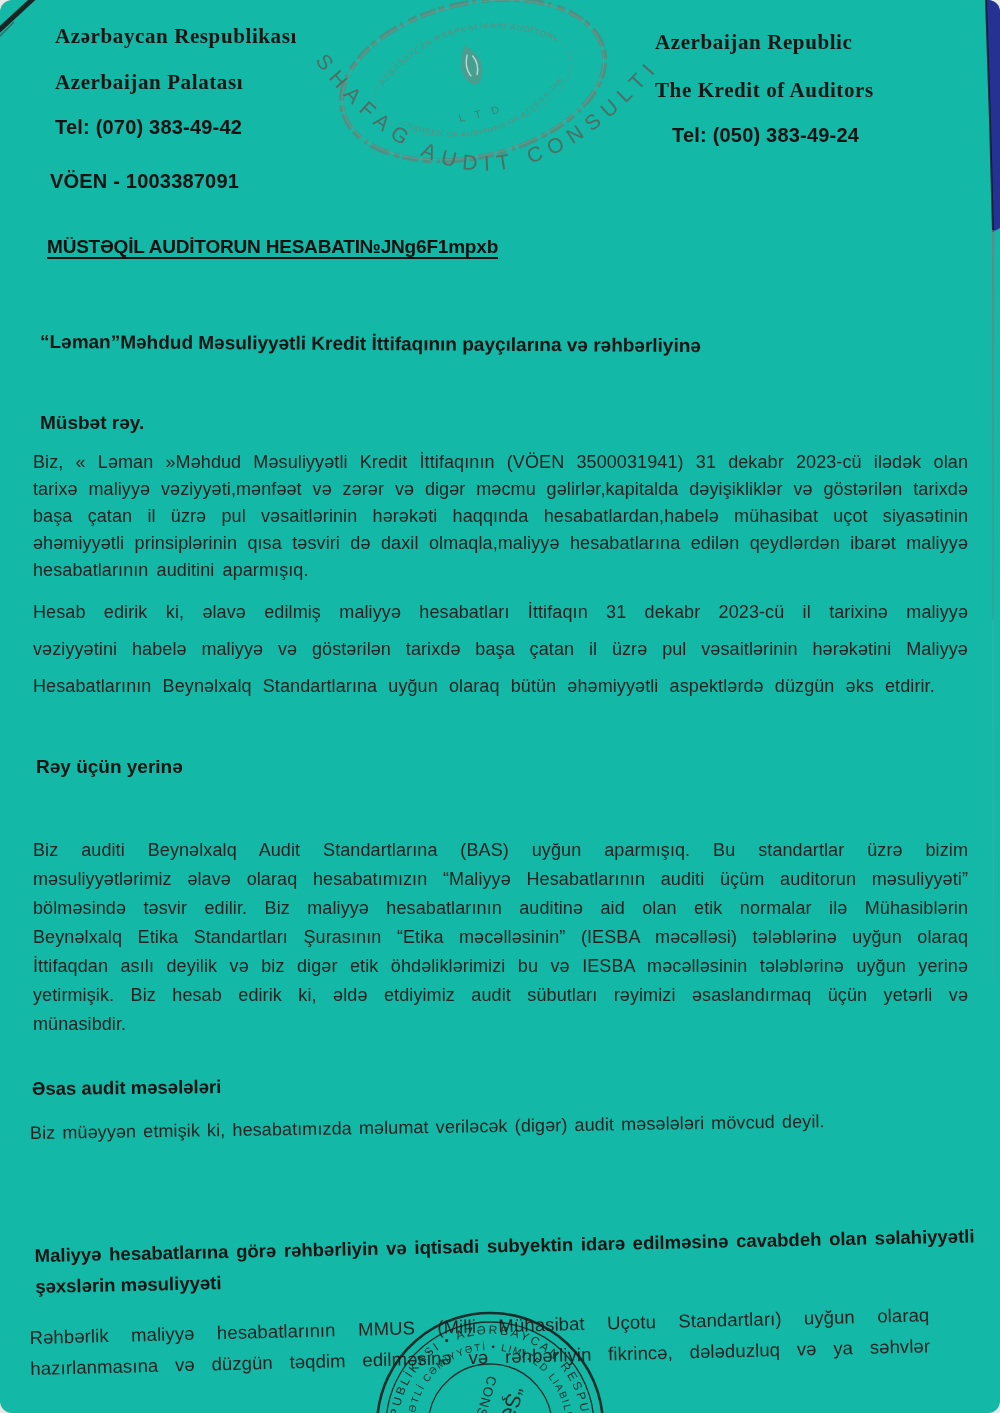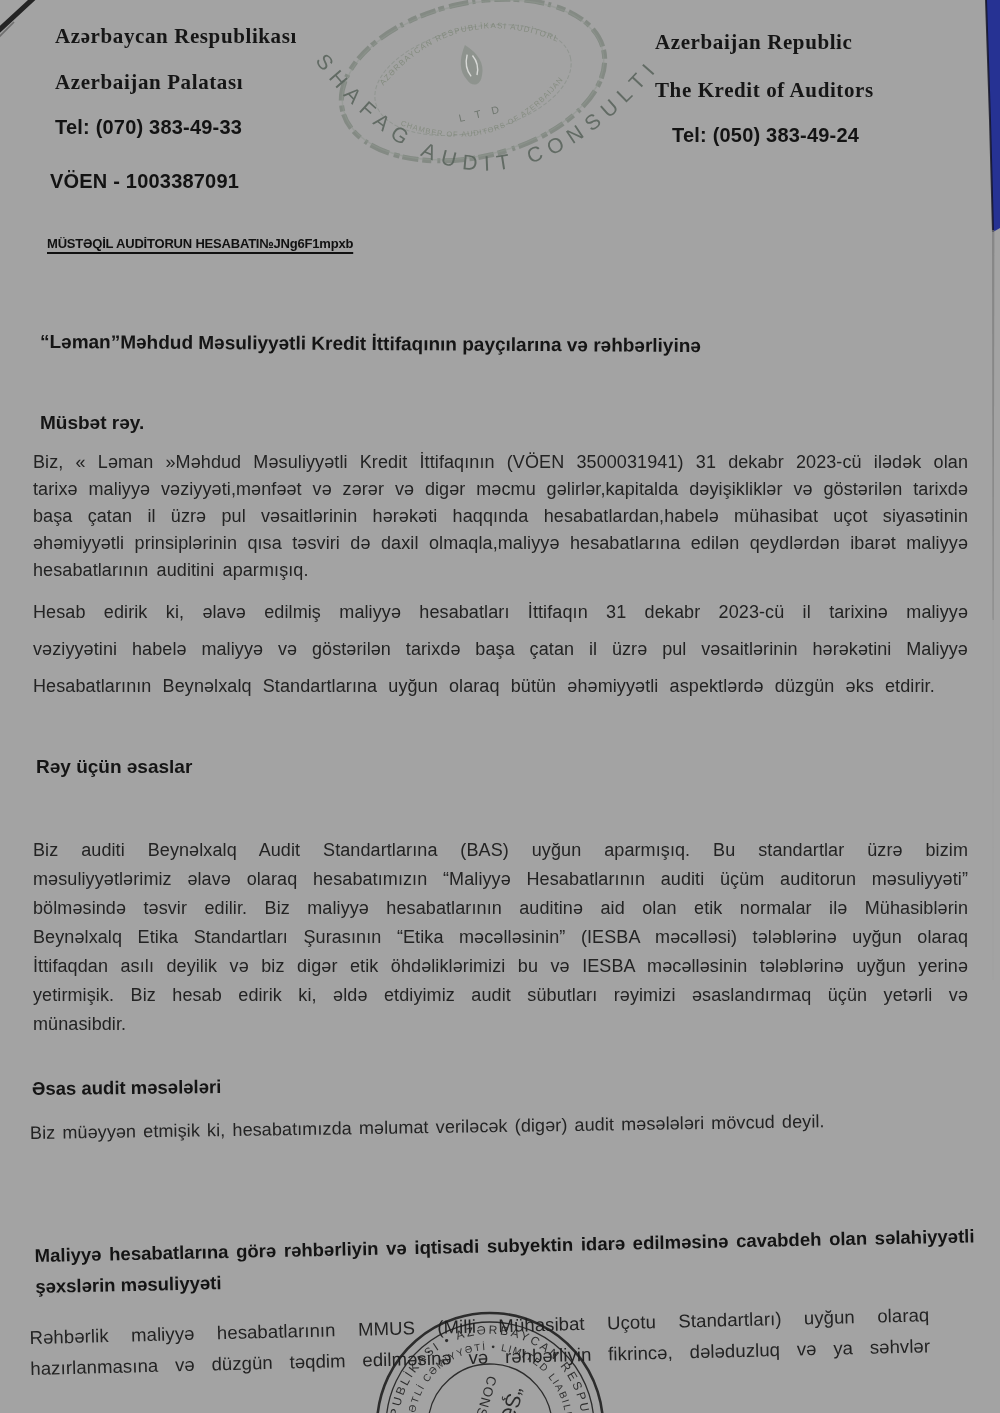--- a/index.html
+++ b/index.html
@@ -1,25 +1,26 @@
 <!DOCTYPE html>
 <html><head>
 <meta charset="utf-8">
 <style>
   html,body{margin:0;padding:0;background:#e8e8e8;}
   .page{
     position:relative; width:1000px; height:1413px; margin:0 auto;
-    background:#a3a3a3; overflow:hidden; color:#1d1d1d;
+    background:#14b8a6; overflow:hidden; color:#1d1d1d;
     font-family:"Liberation Sans", sans-serif;
+    border-radius:12px;
   }
   .abs{position:absolute;}
   .serifhead{font-family:"Liberation Serif", serif; font-weight:700; font-size:21px; letter-spacing:0.6px; color:#161616;}
   .sanshead{font-weight:700; font-size:20px; letter-spacing:0.2px; color:#131313;}
   .doc-title{
-    font-weight:700; font-size:13px; letter-spacing:-0.2px; color:#111;
+    font-weight:700; font-size:19px; letter-spacing:-0.2px; color:#111;
     text-decoration:underline; text-decoration-thickness:2px; text-underline-offset:4px;
   }
   .addressee{font-weight:700; font-size:19px; color:#151515; transform:rotate(0.35deg); transform-origin:left center;}
   .h-bold{font-weight:700; font-size:19px; color:#151515;}
   .body-par{
     font-size:18px; color:#232323; text-align:justify; letter-spacing:0.1px;
   }
   .p1{width:935px; line-height:27px; word-spacing:3px;}
   .p2{width:935px; line-height:37px; word-spacing:6px;}
   .p3{width:935px; line-height:29px; word-spacing:7px;}
@@ -39,21 +40,21 @@
 
 <div class="page">
 
   <svg class="abs" style="left:0;top:0;" width="48" height="48">
     <line x1="-3" y1="32" x2="36" y2="-4" stroke="#171717" stroke-width="5" stroke-linecap="round" opacity="0.9"></line>
     <line x1="-2" y1="38" x2="14" y2="22" stroke="#3a3a3a" stroke-width="1.6" opacity="0.5"></line>
   </svg>
 
   <div class="abs serifhead" style="left:55px;top:24px;">Azərbaycan Respublikası</div>
   <div class="abs serifhead" style="left:55px;top:70px;">Azerbaijan Palatası</div>
-  <div class="abs sanshead" style="left:55px;top:116px;">Tel: (070) 383-49-33</div>
+  <div class="abs sanshead" style="left:55px;top:116px;">Tel: (070) 383-49-42</div>
   <div class="abs sanshead" style="left:50px;top:170px;text-align:center;">VÖEN - 1003387091</div>
 
   <div class="abs serifhead" style="left:655px;top:30px;">Azerbaijan Republic</div>
   <div class="abs serifhead" style="left:655px;top:78px;">The Kredit of Auditors</div>
   <div class="abs sanshead" style="left:672px;top:124px;">Tel: (050) 383-49-24</div>
 
   <svg class="abs" style="left:295px;top:-8px;" width="390" height="235" viewBox="0 0 390 235">
     <defs>
       <path id="ts-big-arc" d="M 16 64 Q 182 288 366 74" fill="none"></path>
       <path id="ts-inner-top" d="M 86 76 Q 178 4 272 72" fill="none"></path>
@@ -79,21 +80,21 @@
   </svg>
 
   <div class="abs doc-title" style="left:47px;top:236px;">MÜSTƏQİL AUDİTORUN HESABATI№JNg6F1mpxb</div>
 
   <div class="abs addressee" style="left:40px;top:331px;">“Ləman”Məhdud Məsuliyyətli Kredit İttifaqının payçılarına və rəhbərliyinə</div>
 
   <div class="abs h-bold" style="left:40px;top:412px;">Müsbət rəy.</div>
   <div class="abs body-par p1" style="left:33px;top:449px;">Biz, « Ləman »Məhdud Məsuliyyətli Kredit İttifaqının (VÖEN 3500031941)  31 dekabr 2023-cü ilədək olan tarixə maliyyə vəziyyəti,mənfəət və zərər və digər məcmu gəlirlər,kapitalda dəyişikliklər və göstərilən tarixdə başa çatan il üzrə pul vəsaitlərinin hərəkəti haqqında hesabatlardan,habelə mühasibat uçot siyasətinin əhəmiyyətli prinsiplərinin qısa təsviri də daxil olmaqla,maliyyə hesabatlarına edilən qeydlərdən ibarət maliyyə hesabatlarının  auditini aparmışıq.</div>
   <div class="abs body-par p2" style="left:33px;top:594px;">Hesab edirik ki, əlavə edilmiş maliyyə hesabatları İttifaqın 31 dekabr 2023-cü il tarixinə maliyyə vəziyyətini habelə maliyyə və göstərilən tarixdə başa çatan il üzrə pul vəsaitlərinin hərəkətini Maliyyə Hesabatlarının Beynəlxalq Standartlarına uyğun olaraq bütün əhəmiyyətli aspektlərdə düzgün əks etdirir.</div>
 
-  <div class="abs h-bold" style="left:36px;top:756px;">Rəy üçün əsaslar</div>
+  <div class="abs h-bold" style="left:36px;top:756px;">Rəy üçün yerinə</div>
   <div class="abs body-par p3" style="left:33px;top:836px;">Biz auditi Beynəlxalq Audit Standartlarına (BAS) uyğun aparmışıq. Bu standartlar üzrə bizim məsuliyyətlərimiz əlavə olaraq hesabatımızın “Maliyyə Hesabatlarının auditi üçüm auditorun məsuliyyəti” bölməsində təsvir edilir. Biz maliyyə hesabatlarının auditinə aid olan etik normalar ilə Mühasiblərin Beynəlxalq Etika Standartları Şurasının “Etika məcəlləsinin” (IESBA məcəlləsi) tələblərinə uyğun olaraq İttifaqdan asılı deyilik və biz digər etik öhdəliklərimizi bu və IESBA məcəlləsinin tələblərinə uyğun yerinə yetirmişik.  Biz hesab edirik ki, əldə etdiyimiz audit sübutları rəyimizi əsaslandırmaq üçün yetərli və münasibdir.</div>
 
   <div class="abs h-bold km-head" style="left:32px;top:1078px;">Əsas audit məsələləri</div>
   <div class="abs body-par p4" style="left:30px;top:1119px;">Biz müəyyən etmişik ki, hesabatımızda məlumat veriləcək (digər) audit məsələləri mövcud deyil.</div>
 
   <div class="abs resp-head" style="left:35px;top:1240px;">Maliyyə hesabatlarına görə rəhbərliyin və iqtisadi subyektin idarə edilməsinə cavabdeh olan səlahiyyətli şəxslərin məsuliyyəti</div>
   <div class="abs body-par p5" style="left:30px;top:1322px;font-size:18.5px;">Rəhbərlik maliyyə hesabatlarının  MMUS (Milli Mühasibat Uçotu Standartları) uyğun olaraq hazırlanmasına və düzgün təqdim edilməsinə və rəhbərliyin fikrincə, dələduzluq və ya səhvlər</div>
 
   <svg class="abs" style="left:348px;top:1284px;" width="285" height="129" viewBox="0 0 285 129">
     <defs>

